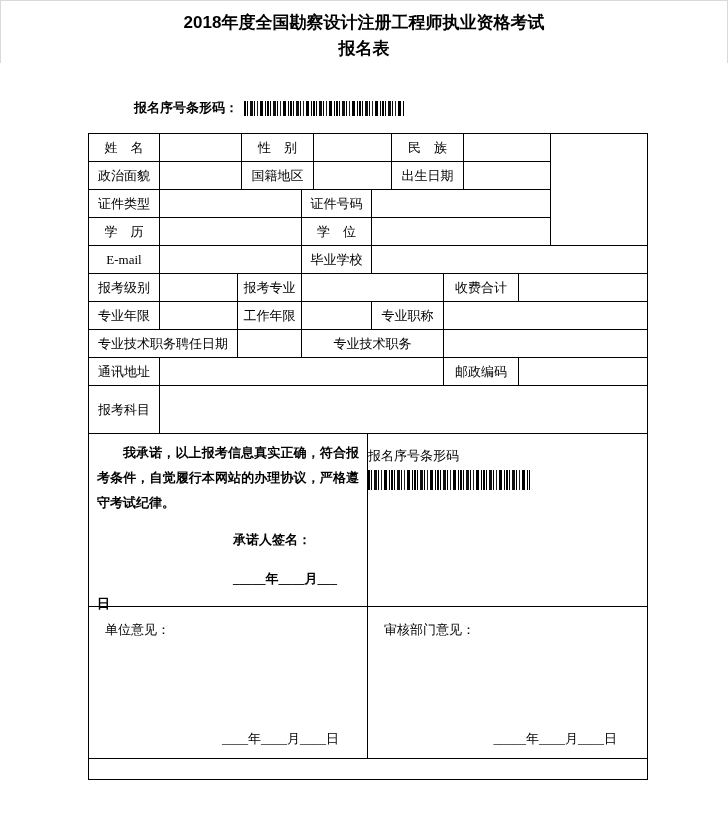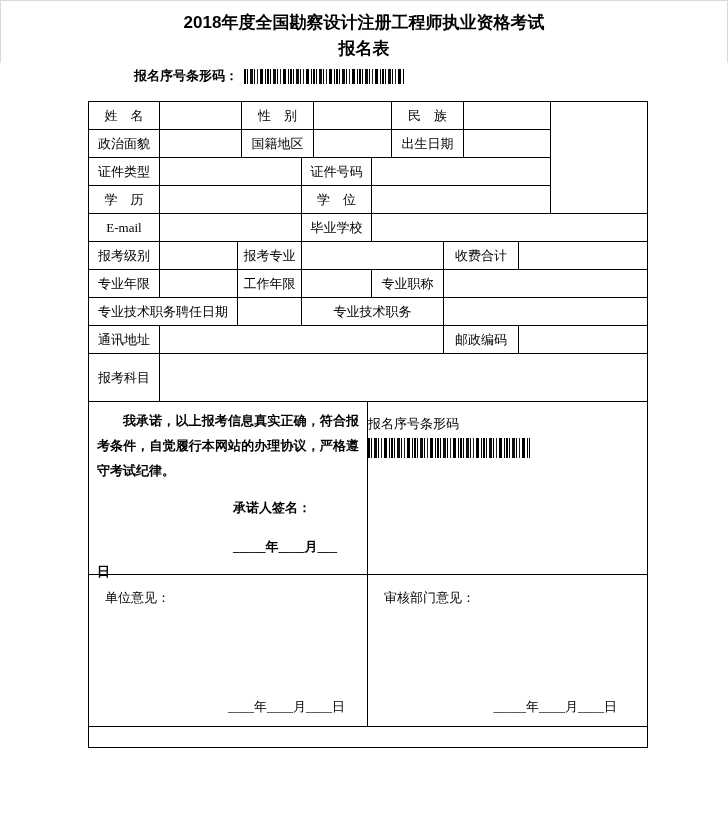--- a/index.html
+++ b/index.html
@@ -11,21 +11,21 @@
   }
   .edge{position:absolute;top:0;width:1px;height:62px;background:#d9d9d9;}
   .edge.l{left:0}.edge.r{right:0}
 
   .title{
     text-align:center;font-family:"Liberation Sans","DejaVu Sans",sans-serif;
     font-weight:bold;font-size:17px;line-height:26px;margin:0;
   }
   .title.first{margin-top:9px;}
 
-  .top-bc-row{display:flex;align-items:center;margin:6px 0 0 134px;height:16px;}
+  .top-bc-row{display:flex;align-items:center;margin:38px 0 0 134px;height:16px;}
   .top-bc-label{
     font-family:"Liberation Sans","DejaVu Sans",sans-serif;
     font-weight:bold;font-size:13px;white-space:nowrap;
   }
   .barcode{
     display:inline-block;
     background:repeating-linear-gradient(90deg,
       #000 0 2px,#fff 2px 3px,#000 3px 4px,#fff 4px 6px,
       #111 6px 9px,#fff 9px 10px,#000 10px 11px,#fff 11px 13px,
       #222 13px 14px,#fff 14px 16px,#000 16px 19px,#fff 19px 21px,
@@ -61,21 +61,21 @@
   .decl-sign{margin-top:12px;padding-left:136px;}
   .decl-date{margin-top:14px;padding-left:136px;}
   .decl-date-wrap{margin-top:0;}
   .decl-right{flex:1;display:flex;flex-direction:column;align-items:flex-start;padding-top:13px;box-sizing:border-box;}
 
   .opinions{display:flex;height:151px;border-bottom:1px solid #000;}
   .op-cell{position:relative;box-sizing:border-box;padding:14px 8px 0 16px;}
   .op-cell.left{width:279px;border-right:1px solid #000;}
   .op-cell.right{flex:1;}
   .op-date{position:absolute;bottom:10px;white-space:nowrap;}
-  .op-cell.left .op-date{right:22px;}
+  .op-cell.left .op-date{right:28px;}
   .op-cell.right .op-date{right:30px;}
 
   .bottom-strip{height:20px;}
 </style>
 </head>
 <body>
 
 <div class="edge l"></div>
 <div class="edge r"></div>
 

